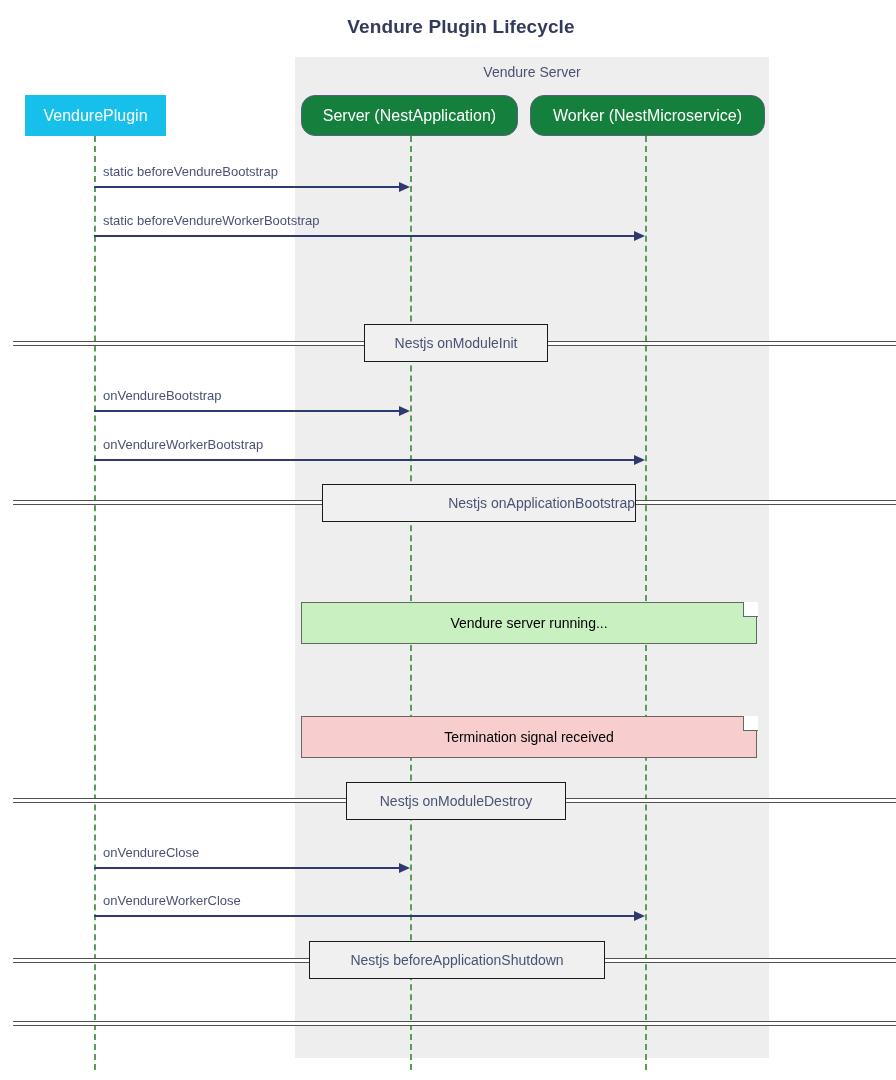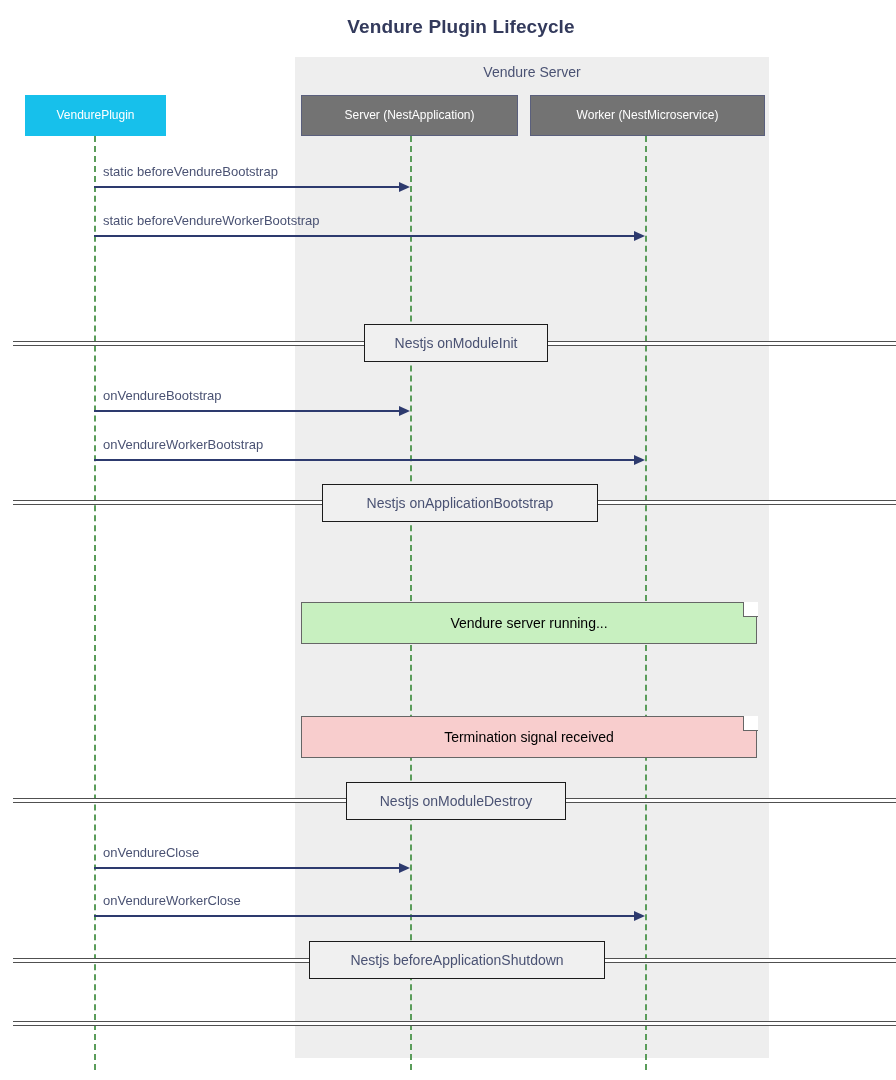--- a/index.html
+++ b/index.html
@@ -49,32 +49,33 @@
     font-size: 14px;
     color: #4a5273;
   }
 
   
   .participant {
     box-sizing: border-box;
     height: 41px;
     line-height: 39px;
     text-align: center;
-    font-size: 12px;
+    font-size: 16px;
     color: #ffffff;
     border: 1px solid #666666;
     white-space: nowrap;
   }
   .participant.actor-plugin {
     background: #17c0eb;
     border-color: #17c0eb;
   }
   .participant.actor-server {
-    background: #737373;
+    background: #15803d;
     border-color: #5a5f7c;
+    border-radius: 14px;
   }
 
   #p-vendureplugin { left: 12px;  top: 95px; width: 141px; }
   #p-server        { left: 288px; top: 95px; width: 217px; }
   #p-worker        { left: 517px; top: 95px; width: 235px; }
 
   
   .lifeline {
     top: 136px;
     width: 0;
@@ -170,21 +171,21 @@
 
   <div class="abs msg-label" style="left:90px; top:388px;">onVendureBootstrap</div>
   <div class="abs msg-line" style="left:81px; top:410px; width:306px;"></div>
   <div class="abs msg-arrowhead" style="left:386px; top:406px;"></div>
 
   <div class="abs msg-label" style="left:90px; top:437px;">onVendureWorkerBootstrap</div>
   <div class="abs msg-line" style="left:81px; top:459px; width:541px;"></div>
   <div class="abs msg-arrowhead" style="left:621px; top:455px;"></div>
 
   <div class="abs divider-rule" style="top:500px;"></div>
-  <div class="abs divider-box" style="left:309px; top:484px; width:276px;">Nestjs onApplicationBootstrap</div>
+  <div class="abs divider-box" style="left:309px; top:484px; width:314px;text-align:right;">Nestjs onApplicationBootstrap</div>
 
   <div class="abs note note-green" style="left:288px; top:602px; width:456px;">Vendure server running...</div>
   <div class="abs" style="left:730px; top:602px; width:14px; height:14px; background:#ffffff; border-left:1px solid #666666; border-bottom:1px solid #666666;"></div>
 
   <div class="abs note note-red" style="left:288px; top:716px; width:456px;">Termination signal received</div>
   <div class="abs" style="left:730px; top:716px; width:14px; height:14px; background:#ffffff; border-left:1px solid #666666; border-bottom:1px solid #666666;"></div>
 
   <div class="abs divider-rule" style="top:798px;"></div>
   <div class="abs divider-box" style="left:333px; top:782px; width:220px;">Nestjs onModuleDestroy</div>
 

